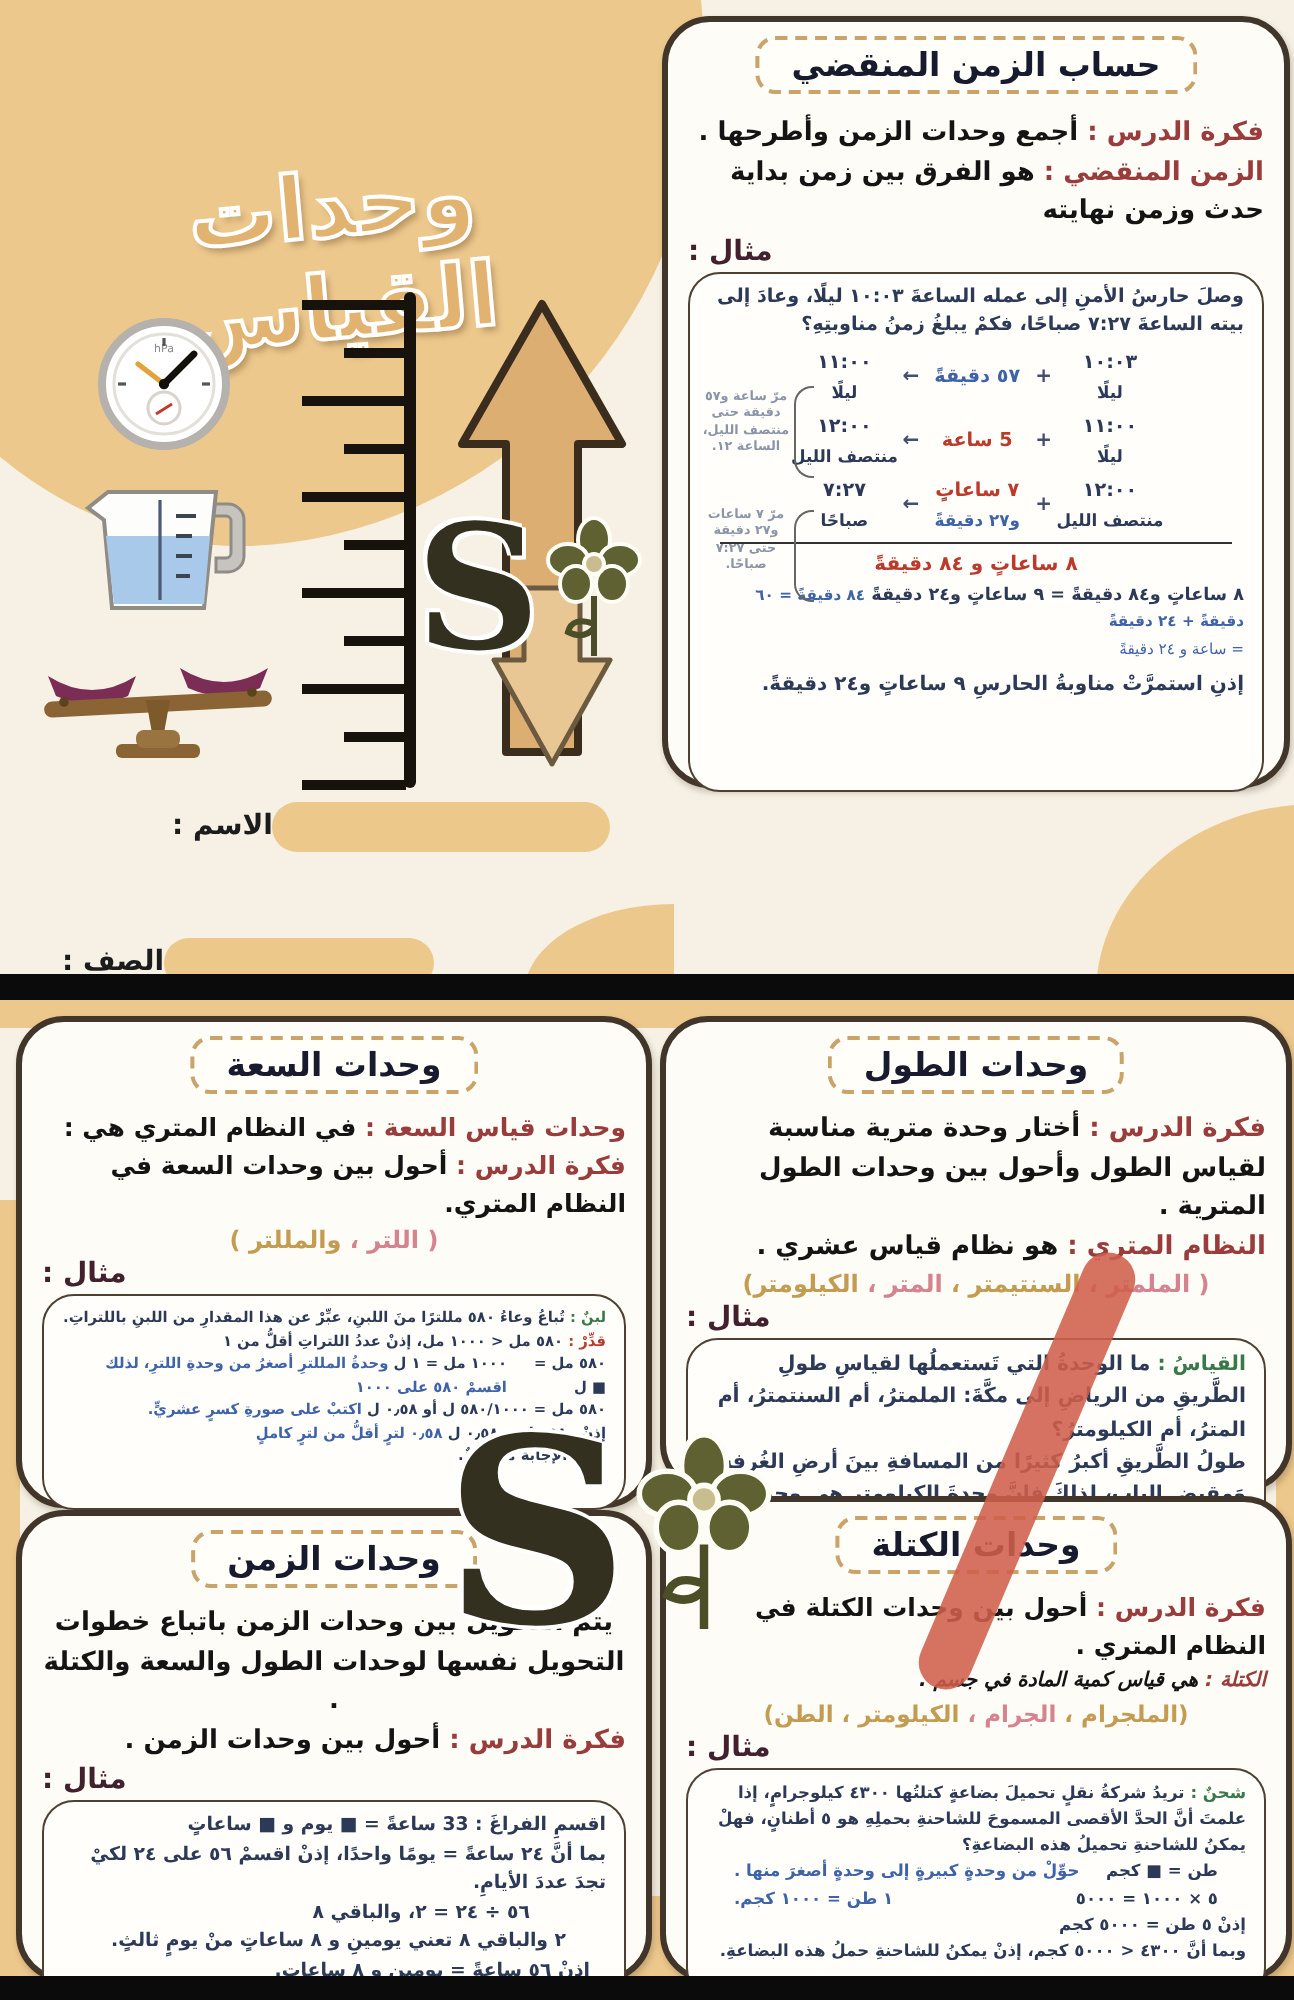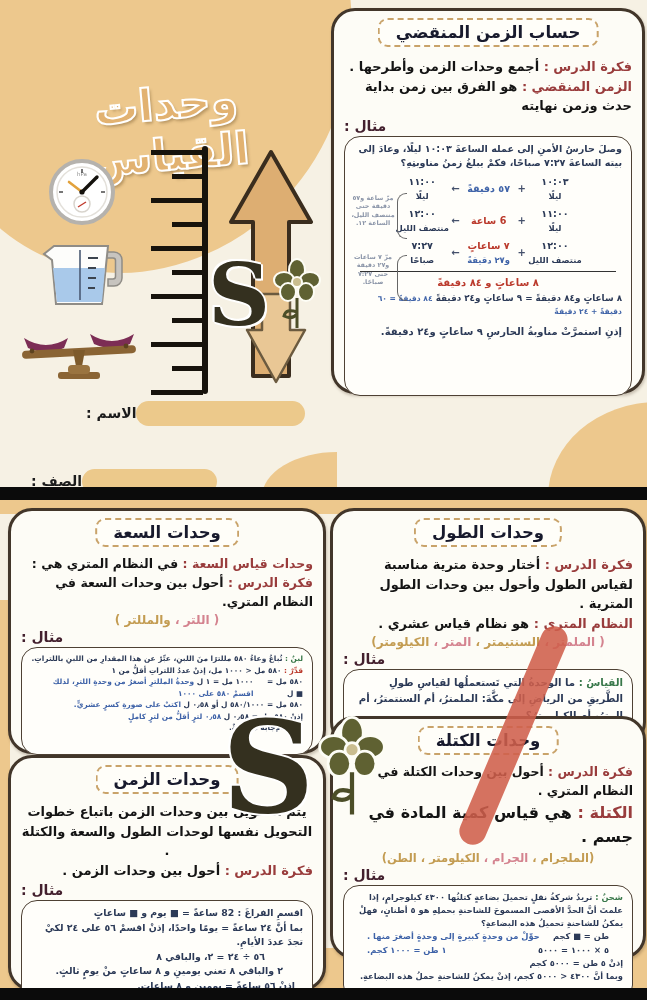--- a/index.html
+++ b/index.html
@@ -243,21 +243,21 @@
           </div>
         </div>
 
         <div class="drow r2">
           <div class="dcell start">
             <div class="t">١١:٠٠</div>
               <div class="s">ليلًا</div>
           </div>
           <div class="dplus">+</div>
           <div class="dcell delta">
-            <div class="t">6 ساعة</div>
+            <div class="t">5 ساعة</div>
               <div class="s"></div>
           </div>
           <div class="darrow">←</div>
           <div class="dcell result">
             <div class="t">١٢:٠٠</div>
               <div class="s">منتصف الليل</div>
           </div>
         </div>
 
         <div class="drow r3">
@@ -281,20 +281,21 @@
         <div class="dbrace" style="top:56px;"></div>
         <div class="dnote" style="top:116px;">مرّ ٧ ساعات و٢٧ دقيقة حتى ٧:٢٧ صباحًا.</div>
         <div class="dbrace" style="top:118px;"></div>
 
         <div class="sum-rule"></div>
         <div class="sum-line">٨ ساعاتٍ و ٨٤ دقيقةً</div>
         <div class="conv-line">
           <span class="c-navy">٨ ساعاتٍ و٨٤ دقيقةً = ٩ ساعاتٍ و٢٤ دقيقةً</span>
           <span class="conv-note">٨٤ دقيقةً = ٦٠ دقيقةً + ٢٤ دقيقةً</span>
         </div>
+        <div class="conv-note">= ساعة و ٢٤ دقيقةً</div>
         <div class="conclusion c-navy">إذنِ استمرَّتْ مناوبةُ الحارسِ ٩ ساعاتٍ و٢٤ دقيقةً.</div>
       </div>
     </div>
   </section>
 
   <section class="panel" style="left:8px;top:508px;width:312px;height:240px;">
     <div class="panel-header">
       <span>وحدات السعة</span>
     </div>
     <div class="pcontent" style="top:44px;">
@@ -380,40 +381,40 @@
         <span>يتم التحويل بين وحدات الزمن باتباع خطوات التحويل نفسها لوحدات الطول والسعة والكتلة .</span>
       </div>
       <div class="pline">
         <span class="maroon">فكرة الدرس :</span>
         <span>أحول بين وحدات الزمن .</span>
       </div>
       <div class="example-label">مثال :</div>
       <div class="example-box ex-md" style="min-height:96px;">
         <div>
           <span class="keyword">اقسمِ الفراغَ :</span>
-          <span>82 ساعةً = ■ يوم و ■ ساعاتٍ</span>
+          <span>33 ساعةً = ■ يوم و ■ ساعاتٍ</span>
         </div>
         <div><span>بما أنَّ ٢٤ ساعةً = يومًا واحدًا، إذنْ اقسمْ ٥٦ على ٢٤ لكيْ تجدَ عددَ الأيامِ.</span></div>
         <div style="padding-right:38px;"><span>٥٦ ÷ ٢٤ = ٢، والباقي ٨</span></div>
         <div style="padding-right:20px;"><span>٢ والباقي ٨ تعني يومينِ و ٨ ساعاتٍ منْ يومٍ ثالثٍ.</span></div>
         <div style="padding-right:8px;"><span>إذنْ ٥٦ ساعةً = يومين و ٨ ساعاتٍ.</span></div>
       </div>
     </div>
   </section>
 
-  <section class="panel" style="left:330px;top:716px;width:310px;height:237px;">
+  <section class="panel" style="left:330px;top:748px;width:310px;height:237px;">
     <div class="panel-header">
       <span>وحدات الكتلة</span>
     </div>
     <div class="pcontent" style="top:44px;">
       <div class="pline" style="font-size:12.5px;">
         <span class="maroon">فكرة الدرس :</span>
         <span>أحول بين وحدات الكتلة في النظام المتري .</span>
       </div>
-      <div class="pline" style="font-size:16px;">
+      <div class="pline" style="font-size:10px;font-style:italic;">
         <span class="maroon">الكتلة :</span>
         <span>هي قياس كمية المادة في جسم .</span>
       </div>
       <div class="units-line" style="font-size:11.5px;">
         <span class="c-gold">(الملجرام ،</span>
         <span class="c-pink">الجرام ،</span>
         <span class="c-gold">الكيلومتر ،</span>
         <span class="c-gold">الطن)</span>
       </div>
       <div class="example-label">مثال :</div>

